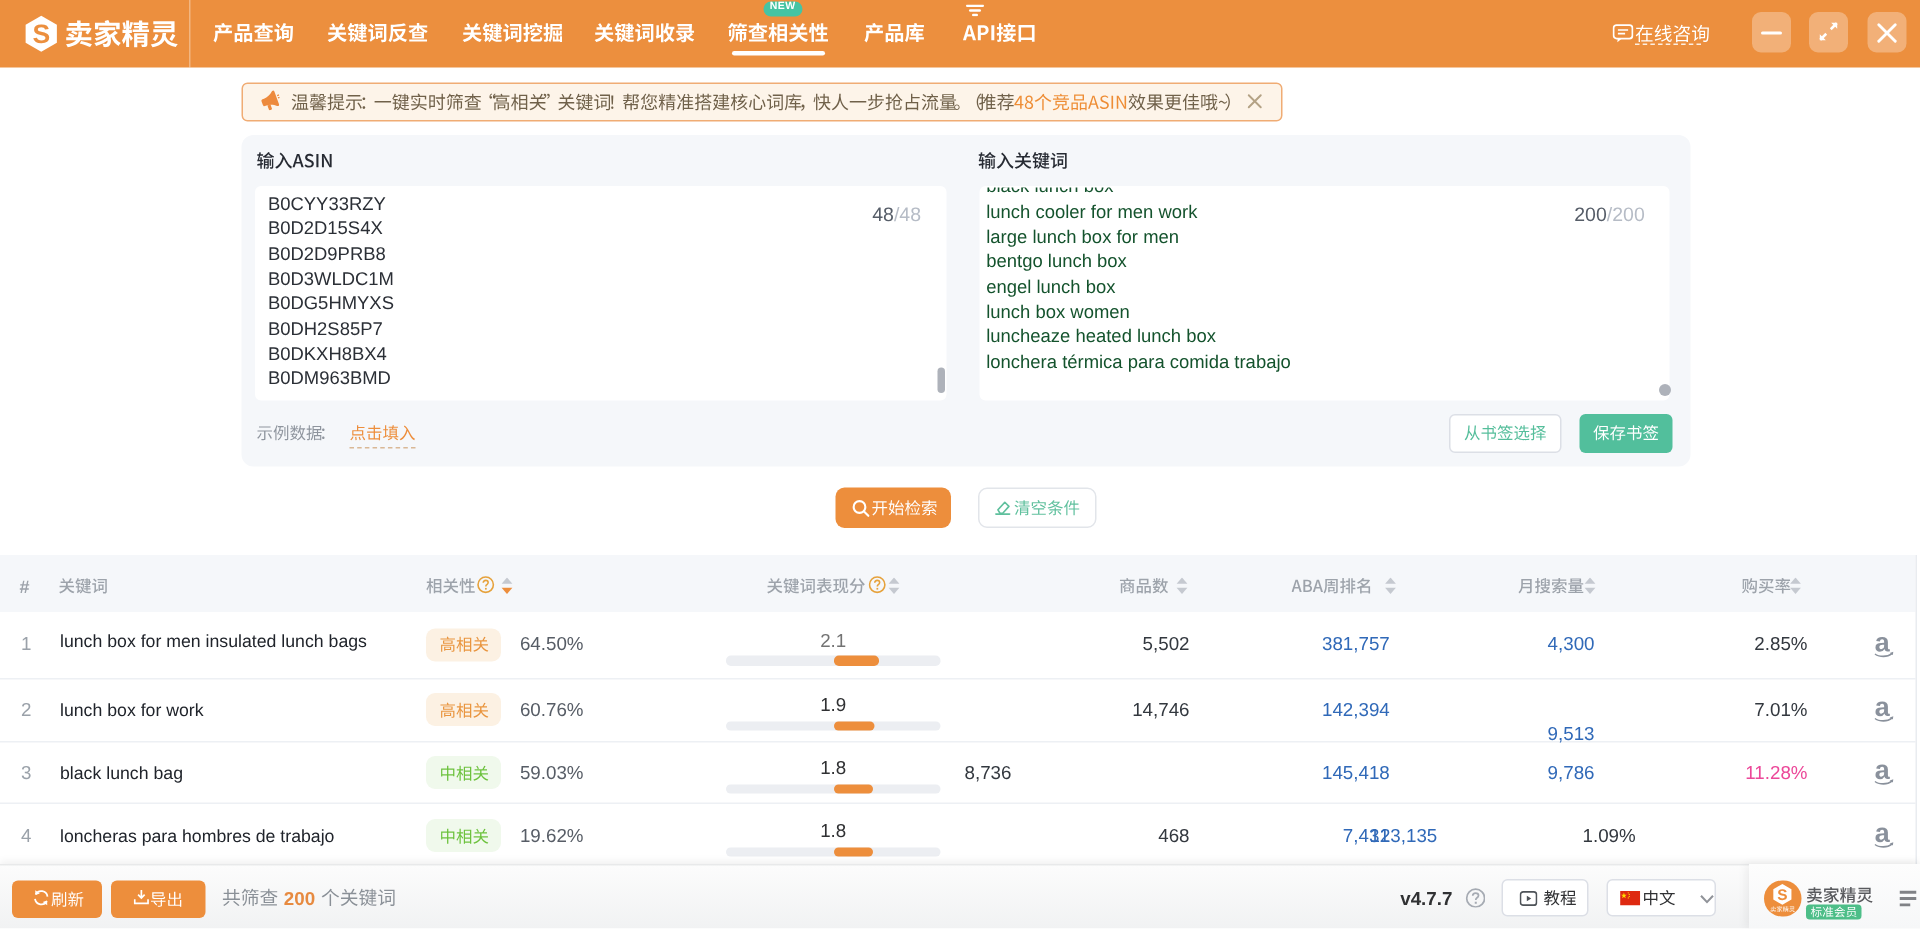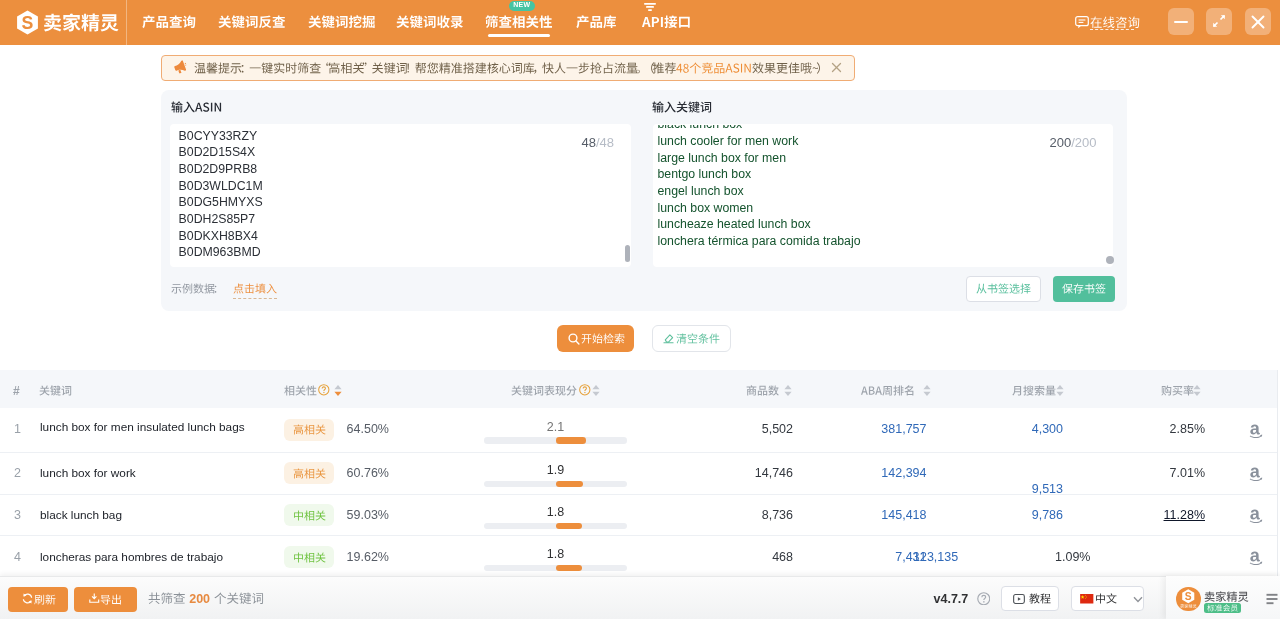--- a/index.html
+++ b/index.html
@@ -257,24 +257,24 @@
 <div style="position:absolute;left:10px;top:507.79999999999995px;width:15px;text-align:center;font:12.5px 'Liberation Sans',sans-serif;color:#9AA1A9;line-height:15px;">3</div>
 <div style="position:absolute;left:40px;top:508.09999999999997px;font:11.8px 'Liberation Sans',sans-serif;color:#20242B;line-height:14px;">black lunch bag</div>
 <div style="position:absolute;left:284.3px;top:504.29999999999995px;width:49.3px;height:22px;background:#F0F9EC;border-radius:6px;"></div>
 <div style="position:absolute;left:292.50px;top:509.80px;line-height:0;"><svg style="vertical-align:middle;" width="33.00" height="11" viewBox="0 0 3000 1000">
       <path d="M458 40V219H96V694H171V632H458V959H537V632H825V689H902V219H537V40ZM171 558V292H458V558ZM825 558H537V292H825Z M1546 406H1850V580H1546ZM1546 338V170H1850V338ZM1546 649H1850V823H1546ZM1473 99V953H1546V892H1850V950H1926V99ZM1214 40V254H1052V326H1205C1170 464 1099 622 1029 705C1041 723 1060 753 1068 773C1122 704 1175 593 1214 478V959H1287V502C1325 551 1370 613 1389 646L1435 585C1413 558 1322 451 1287 416V326H1430V254H1287V40Z M2224 81C2265 134 2307 205 2324 253H2129V328H2461V450C2461 468 2460 487 2459 506H2068V580H2444C2412 688 2317 803 2048 893C2068 910 2093 942 2102 959C2360 869 2470 753 2515 637C2599 792 2729 901 2907 954C2919 931 2942 898 2960 881C2777 836 2640 728 2565 580H2935V506H2544L2546 451V328H2881V253H2683C2719 199 2759 131 2792 71L2711 44C2686 106 2640 193 2600 253H2326L2392 217C2373 170 2330 100 2287 49Z" fill="#6DC23E"></path>
     </svg></div>
 <div style="position:absolute;left:346.6px;top:507.79999999999995px;font:12.5px 'Liberation Sans',sans-serif;color:#575D66;line-height:15px;">59.03%</div>
 <div style="position:absolute;left:490px;top:505.29999999999995px;width:131px;text-align:center;font:12.5px 'Liberation Sans',sans-serif;color:#303133;line-height:15px;">1.8</div>
 <div style="position:absolute;left:484.2px;top:522.5px;width:143px;height:6.5px;background:#ECEEF2;border-radius:3.25px;"></div>
 <div style="position:absolute;left:555.7px;top:522.5px;width:26px;height:6.5px;background:#ED8E3C;border-radius:3.25px;"></div>
-<div style="position:absolute;left:643px;top:507.79999999999995px;width:150px;text-align:right;font:12.5px 'Liberation Sans',sans-serif;color:#33383F;line-height:15px;">8,736</div>
+<div style="position:absolute;left:643px;top:507.79999999999995px;width:150px;text-align:left;font:12.5px 'Liberation Sans',sans-serif;color:#33383F;line-height:15px;">8,736</div>
 <div style="position:absolute;left:776.5px;top:507.79999999999995px;width:150px;text-align:right;font:12.5px 'Liberation Sans',sans-serif;color:#3069B8;line-height:15px;">145,418</div>
 <div style="position:absolute;left:913px;top:507.79999999999995px;width:150px;text-align:right;font:12.5px 'Liberation Sans',sans-serif;color:#3069B8;line-height:15px;">9,786</div>
-<div style="position:absolute;left:1055px;top:507.79999999999995px;width:150px;text-align:right;font:12.5px 'Liberation Sans',sans-serif;color:#0f172a;line-height:15px;text-decoration:underline;">11.28%</div>
+<div style="position:absolute;left:1055px;top:507.79999999999995px;width:150px;text-align:right;font:12.5px 'Liberation Sans',sans-serif;color:#ec4899;line-height:15px;">11.28%</div>
 <svg style="position:absolute;left:1248px;top:508.29999999999995px;" width="15" height="17" viewBox="0 0 15 17">
 <path d="M5.3 11.5Q3.9 11.5 3.1 10.7Q2.3 10 2.3 8.6Q2.3 7.1 3.3 6.4Q4.3 5.6 6.1 5.6L8.1 5.5V5.1Q8.1 4.1 7.8 3.7Q7.5 3.2 6.7 3.2Q6.1 3.2 5.7 3.5Q5.4 3.8 5.3 4.6L2.8 4.4Q3 3 4 2.3Q5.1 1.6 6.8 1.6Q8.6 1.6 9.6 2.5Q10.6 3.4 10.6 5V8.5Q10.6 9.3 10.8 9.6Q11 9.9 11.4 9.9Q11.7 9.9 11.9 9.8V11.2Q11.7 11.2 11.5 11.3Q11.4 11.3 11.2 11.3Q11 11.4 10.8 11.4Q10.6 11.4 10.3 11.4Q9.4 11.4 9 10.9Q8.5 10.5 8.4 9.6H8.4Q7.3 11.5 5.3 11.5ZM8.1 6.9 6.9 6.9Q6 6.9 5.6 7.1Q5.3 7.3 5.1 7.6Q4.9 7.9 4.9 8.4Q4.9 9.1 5.2 9.4Q5.5 9.8 6 9.8Q6.6 9.8 7.1 9.4Q7.6 9.1 7.9 8.6Q8.1 8 8.1 7.4Z" fill="#8A919C"></path>
 <path d="M2.2 12.6 C4.8 14.6 10.2 14.6 13 12.4 L13.6 13.2 C10.6 15.7 4.9 15.7 1.7 13.3 Z" fill="#8A919C"></path>
 <path d="M11.8 12.3 L14.2 11.5 L13.9 13.7 Z" fill="#8A919C"></path>
   </svg>
 <div style="position:absolute;left:10px;top:549.8px;width:15px;text-align:center;font:12.5px 'Liberation Sans',sans-serif;color:#9AA1A9;line-height:15px;">4</div>
 <div style="position:absolute;left:40px;top:550.0999999999999px;font:11.8px 'Liberation Sans',sans-serif;color:#20242B;line-height:14px;">loncheras para hombres de trabajo</div>
 <div style="position:absolute;left:284.3px;top:546.3px;width:49.3px;height:22px;background:#F0F9EC;border-radius:6px;"></div>
 <div style="position:absolute;left:292.50px;top:551.80px;line-height:0;"><svg style="vertical-align:middle;" width="33.00" height="11" viewBox="0 0 3000 1000">
       <path d="M458 40V219H96V694H171V632H458V959H537V632H825V689H902V219H537V40ZM171 558V292H458V558ZM825 558H537V292H825Z M1546 406H1850V580H1546ZM1546 338V170H1850V338ZM1546 649H1850V823H1546ZM1473 99V953H1546V892H1850V950H1926V99ZM1214 40V254H1052V326H1205C1170 464 1099 622 1029 705C1041 723 1060 753 1068 773C1122 704 1175 593 1214 478V959H1287V502C1325 551 1370 613 1389 646L1435 585C1413 558 1322 451 1287 416V326H1430V254H1287V40Z M2224 81C2265 134 2307 205 2324 253H2129V328H2461V450C2461 468 2460 487 2459 506H2068V580H2444C2412 688 2317 803 2048 893C2068 910 2093 942 2102 959C2360 869 2470 753 2515 637C2599 792 2729 901 2907 954C2919 931 2942 898 2960 881C2777 836 2640 728 2565 580H2935V506H2544L2546 451V328H2881V253H2683C2719 199 2759 131 2792 71L2711 44C2686 106 2640 193 2600 253H2326L2392 217C2373 170 2330 100 2287 49Z" fill="#6DC23E"></path>

